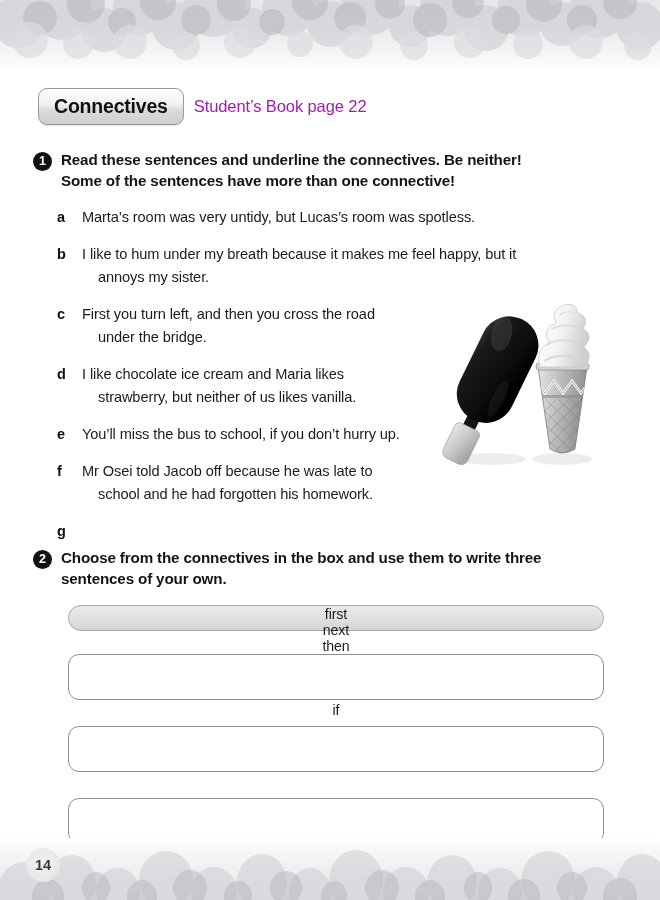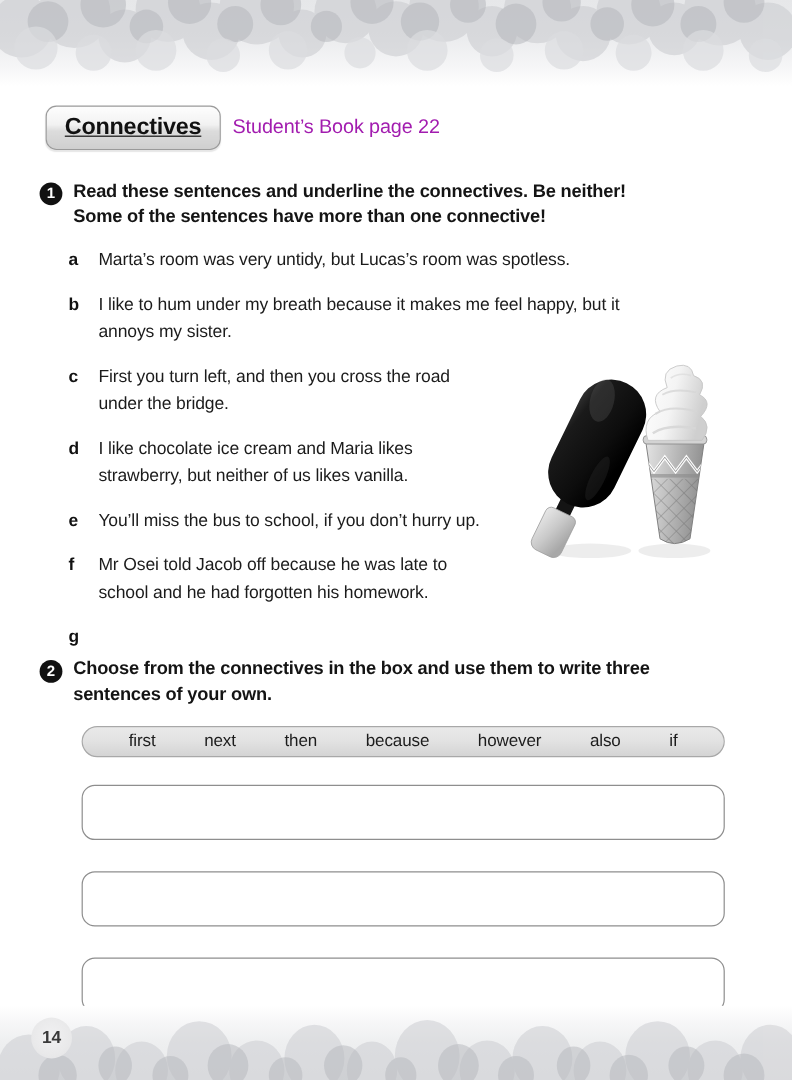--- a/index.html
+++ b/index.html
@@ -57,21 +57,20 @@
     padding: 6px 15px 7px;
     border: 1px solid #9a9a9a;
     border-radius: 9px;
     background: linear-gradient(to bottom, #fdfdfd 0%, #f2f2f2 42%, #dcdcdc 58%, #cfcfcf 100%);
     font-size: 19.5px;
     font-weight: bold;
     letter-spacing: -0.2px;
     color: #111;
     box-shadow: 0 1px 1px rgba(0,0,0,0.10);
     line-height: 1.15;
-    text-decoration: underline;
   }
   .book-ref {
     font-size: 16.5px;
     color: #a21caf;
     letter-spacing: -0.1px;
     padding-bottom: 1px;
   }
 
   
   .q-block { position: absolute; left: 33px; width: 592px; }
@@ -123,21 +122,21 @@
     color: #111;
     line-height: 1.55;
     text-align: left;
   }
   .item-text {
     font-size: 14.6px;
     line-height: 1.58;
     color: #1b1b1b;
     letter-spacing: -0.1px;
   }
-  .item-text .l2 { display: block; }
+  .item-text .l2 { display: block; margin-left: 16px; }
 
   
   .illus {
     position: absolute;
     left: 430px;
     top: 283px;
     width: 185px;
     height: 195px;
     pointer-events: none;
   }
@@ -150,20 +149,21 @@
     width: 536px;
     height: 26px;
     box-sizing: border-box;
     border: 1px solid #a8a8a8;
     border-radius: 13px;
     background: linear-gradient(to bottom, #e9e9e9 0%, #e2e2e2 48%, #d4d4d4 100%);
     display: flex;
     align-items: center;
     justify-content: space-around;
     padding: 0 18px;
+    flex-direction: column;
   }
   .word-box .word {
     font-size: 14.2px;
     color: #1c1c1c;
     letter-spacing: -0.1px;
   }
 
   
   .answer-box {
     position: absolute;

